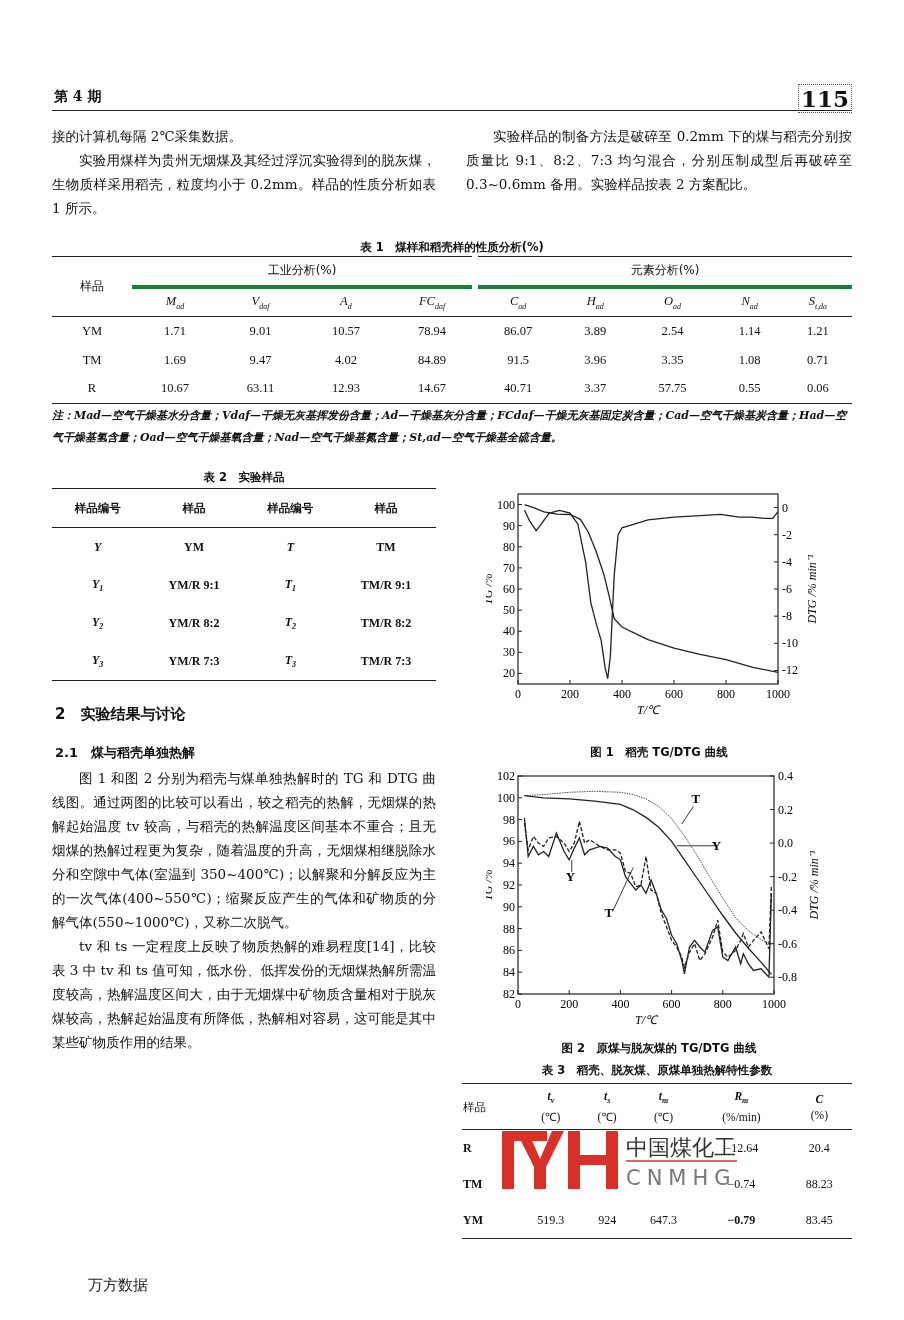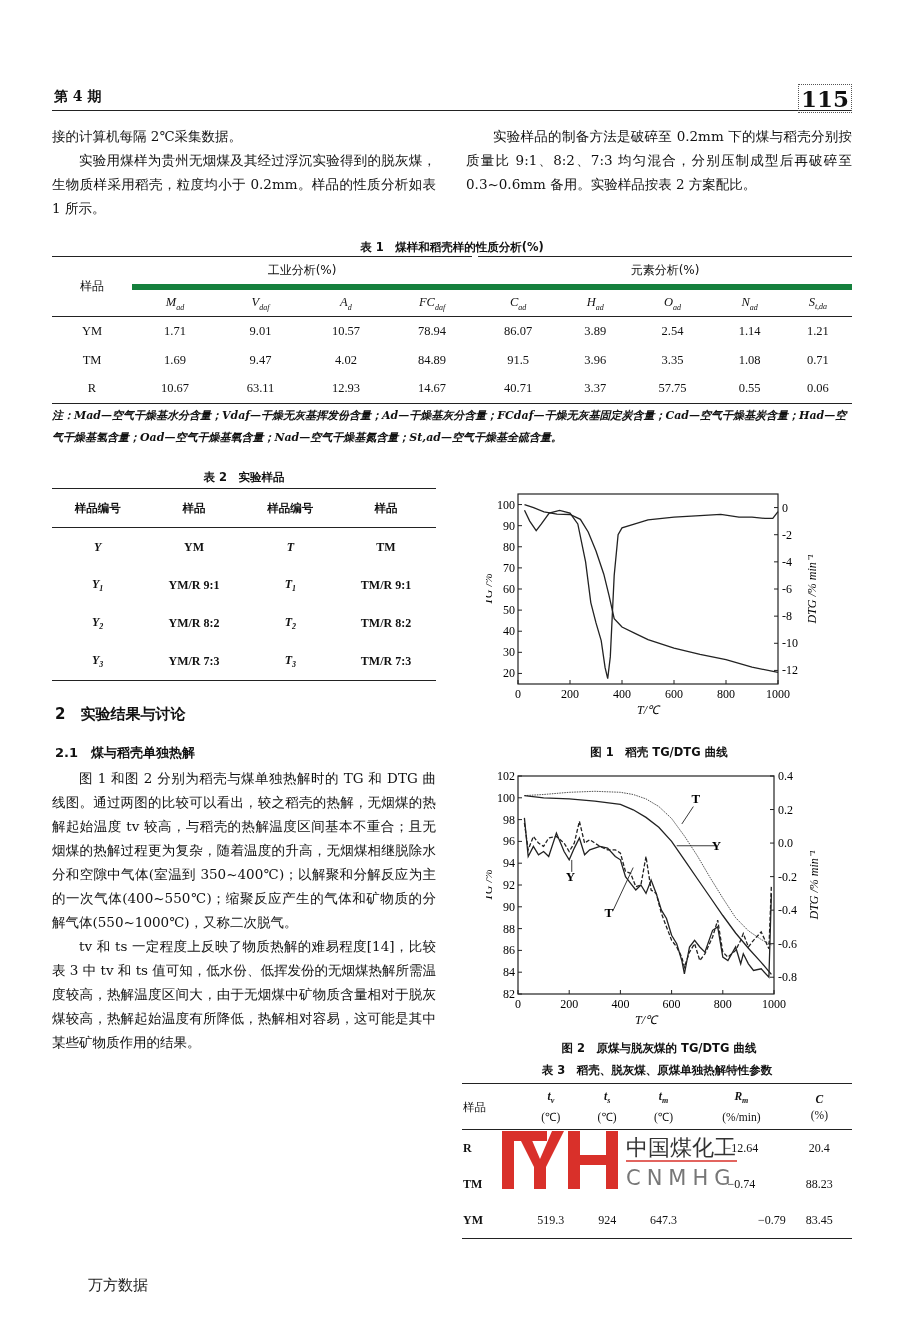--- a/index.html
+++ b/index.html
@@ -11,21 +11,21 @@
   .hdr .page{position:absolute;right:0;top:0;font-size:23px;font-weight:bold;border:1px dotted #555;padding:0 2px;}
   .para{font-size:13.5px;line-height:24px;text-align:justify;}
   .para p{margin:0;}
   .ind{text-indent:2em;}
   table{border-collapse:collapse;font-family:"Liberation Serif",serif;}
   .t1{top:256px;left:52px;width:800px;font-size:12.5px;}
   .t1 td,.t1 th{text-align:center;font-weight:normal;}
   .t1 .toprule{border-top:1.8px solid #222;}
   .t1 .midrule td{border-bottom:1.2px solid #222;}
   .t1 .botrule td{border-bottom:1.8px solid #222;}
-  .t1 .subrule{border-bottom:6px solid #15803d;}
+  .t1 .subrule{border-bottom:4px solid #15803d;}
   .cap{font-size:11.5px;font-weight:bold;text-align:center;font-family:"DejaVu Sans",sans-serif;}
   .note{top:405px;left:52px;width:800px;font-size:11px;line-height:22px;font-style:italic;font-weight:bold;font-family:"DejaVu Serif",serif;}
   .t2{top:488px;left:52px;width:384px;font-size:12px;}
   .t2 td,.t2 th{text-align:center;padding:0;height:38px;}
   .t2 th{font-weight:bold;font-family:"DejaVu Sans",sans-serif;font-size:11.5px;}
   .t3{top:1083px;left:462px;width:390px;font-size:12px;}
   .t3 td,.t3 th{text-align:center;height:34px;}
   .t3 th{font-weight:normal;font-size:11.5px;line-height:16px;}
   .sec{font-family:"DejaVu Sans",sans-serif;font-weight:bold;text-align:center;}
   svg text{font-family:"Liberation Serif",serif;}
@@ -315,21 +315,21 @@
         <td style="font-weight: normal;"></td>
         <td style="font-weight: normal;"></td>
         <td style="font-weight: normal;">−0.74</td>
         <td style="font-weight: normal;">88.23</td>
       </tr>
       <tr>
         <td style="font-weight: bold; text-align: left;">YM</td>
         <td style="font-weight: normal;">519.3</td>
         <td style="font-weight: normal;">924</td>
         <td style="font-weight: normal;">647.3</td>
-        <td style="font-weight: normal; text-align: right;">−0.79</td>
+        <td style="font-weight: bold;">−0.79</td>
         <td style="font-weight: normal;">83.45</td>
       </tr>
     </tbody>
 </table>
 
 <div class="abs logo">
   <svg width="240" height="62">
     <g fill="#d9302a">
       <rect x="0" y="0" width="12" height="58"></rect>
       <rect x="0" y="0" width="45" height="10"></rect>

